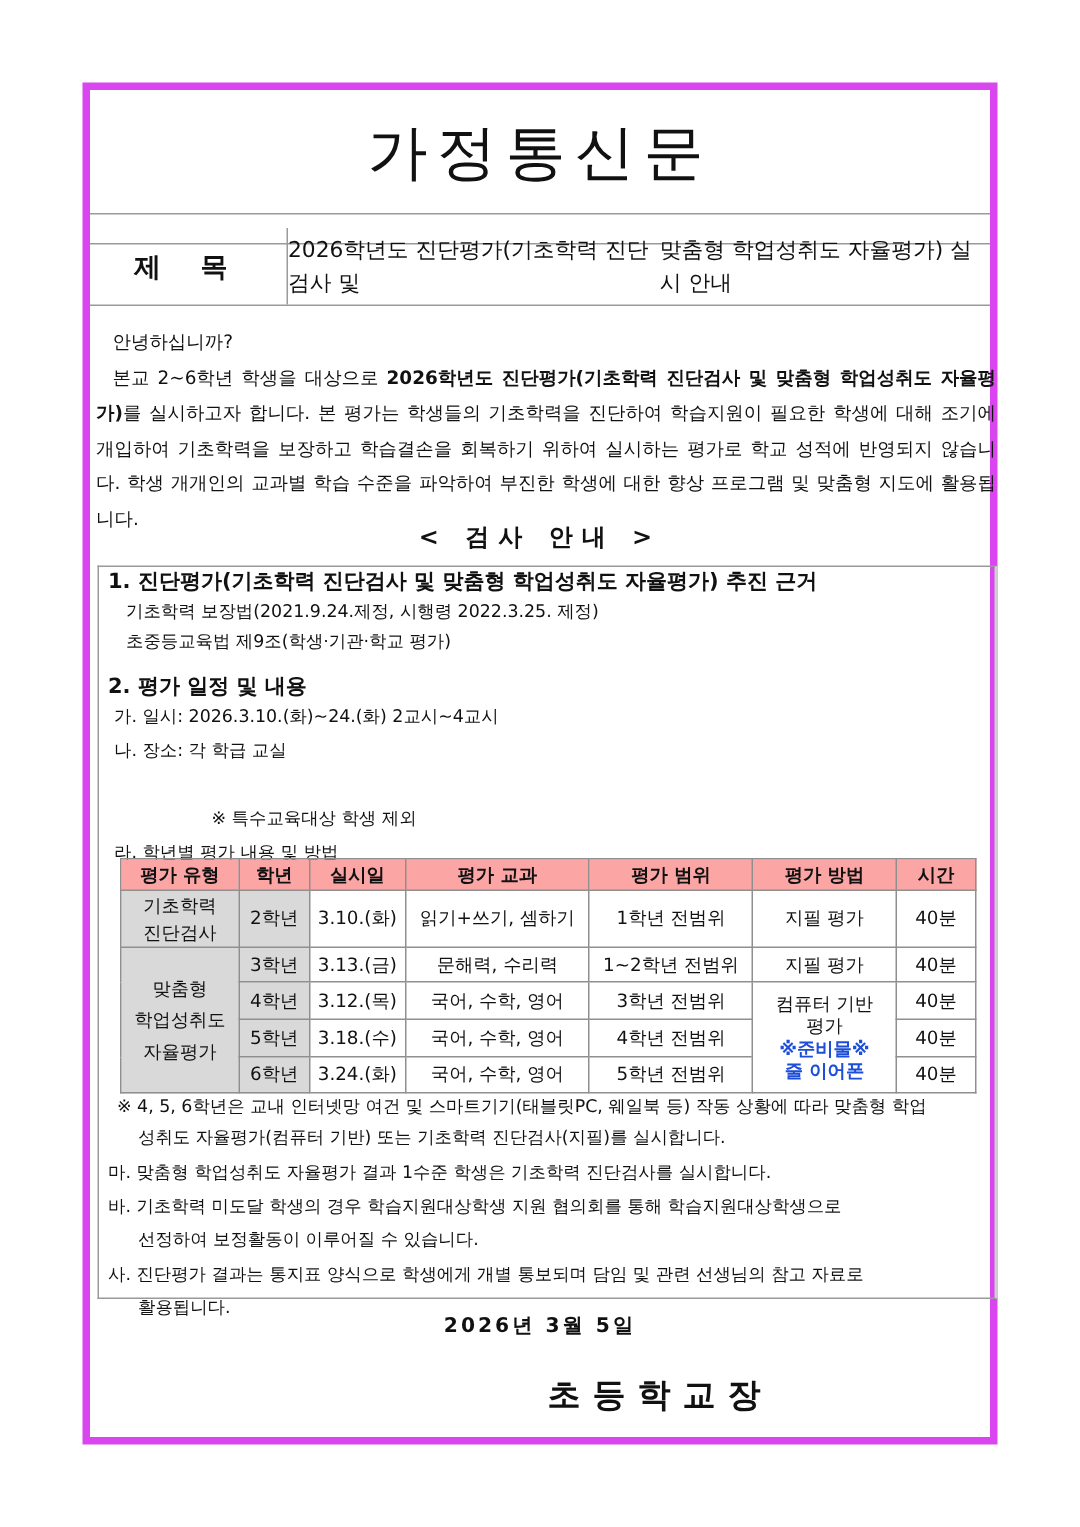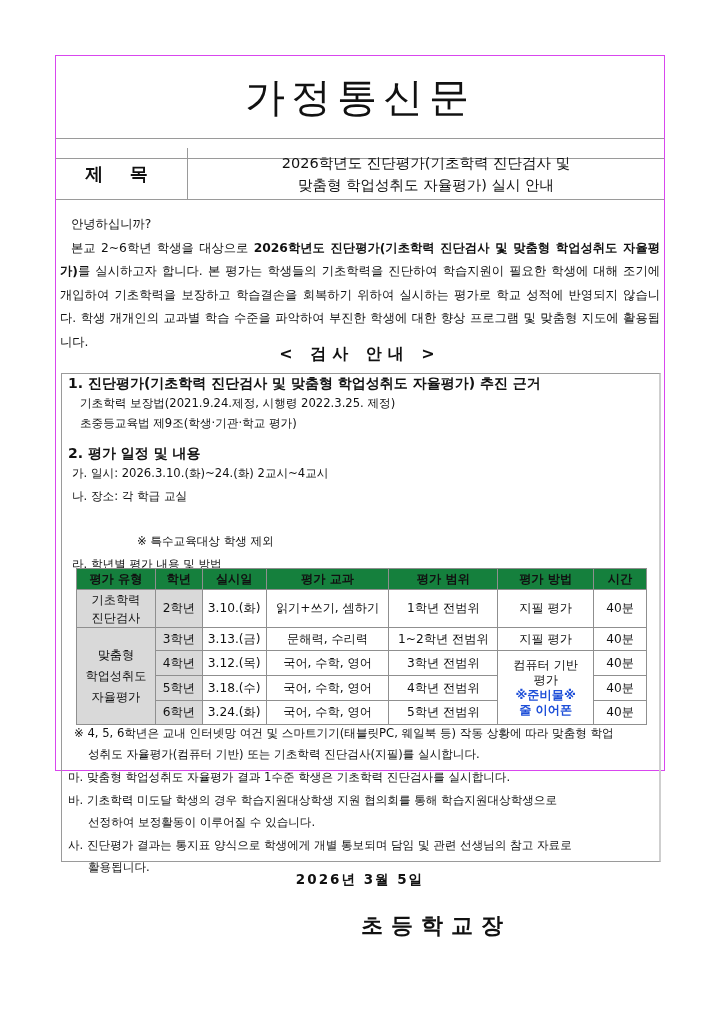--- a/index.html
+++ b/index.html
@@ -1,39 +1,39 @@
 <!DOCTYPE html>
 <html><head>
 <meta charset="utf-8">
 <style>
   html, body { margin:0; padding:0; background:#ffffff; }
   body { width:720px; height:1018px; position:relative; overflow:hidden;
          font-family:"DejaVu Sans", sans-serif; color:#111; }
-  .frame { position:absolute; left:55px; top:55px; width:610px; height:716px;
-           border:1px solid #d946ef; box-sizing:border-box; }
+  .frame { position:absolute; left:55px; top:55px; width:610px; height:908px;
+           border:5px solid #d946ef; box-sizing:border-box; }
   .title-row { position:absolute; left:0; top:0; width:100%; height:82px;
                border-bottom:1px solid #9a9a9a; display:flex; align-items:center; justify-content:center; }
   .title-row span { font-size:40px; letter-spacing:6px; font-weight:300; }
   .spacer-row { position:absolute; left:0; top:82px; width:100%; height:20px; border-bottom:1px solid #9a9a9a; }
   .subject-row { position:absolute; left:0; top:92px; width:100%; height:51px; border-bottom:1px solid #9a9a9a; display:flex; }
   .subject-label { width:131px; border-right:1px solid #9a9a9a; display:flex; align-items:center; justify-content:center;
                    font-size:18px; font-weight:bold; letter-spacing:10px; }
-  .subject-text { flex:1; display:flex; flex-direction:column; align-items:center; justify-content:center;
+  .subject-text { flex:1; display:flex; flex-direction:row; align-items:center; justify-content:center;
                   font-size:14.5px; line-height:22px; }
   .intro { position:absolute; left:4px; top:157px; width:600px; font-size:12.3px; line-height:23.5px; text-align:justify; }
   .intro p { margin:0; text-indent:11px; }
   .intro b { font-weight:bold; }
   .section-title { position:absolute; left:0; top:288px; width:100%; text-align:center; font-size:16px; font-weight:bold; letter-spacing:6px; }
   .inner-box { position:absolute; left:5px; top:317px; width:600px; height:489px; border:1px solid #9a9a9a;
                border-right:2px solid #cfcfcf; box-sizing:border-box; font-size:11.6px; }
   .line { position:absolute; left:6px; white-space:nowrap; }
   .h { font-weight:bold; font-size:14px; }
   table.grid { position:absolute; left:14px; top:194px; width:571px; border-collapse:collapse; font-size:12.2px; }
   table.grid td, table.grid th { border:1px solid #8f8f8f; text-align:center; padding:0; font-weight:normal; }
-  table.grid th { background:#15803d; font-weight:bold; height:20px; }
+  table.grid th { background:#fca5a5; font-weight:bold; height:20px; }
   .gray { background:#d9d9d9; }
   .bold { font-weight:bold; }
   .red { color:#1d4ed8; font-weight:bold; }
   .date { position:absolute; left:0; top:815px; width:100%; text-align:center; font-size:13.5px; font-weight:bold; letter-spacing:2px; }
   .sign { position:absolute; left:305px; top:855px; font-size:22px; font-weight:bold; letter-spacing:8px; }
 </style>
 </head>
 <body>
 
 <div class="frame">

